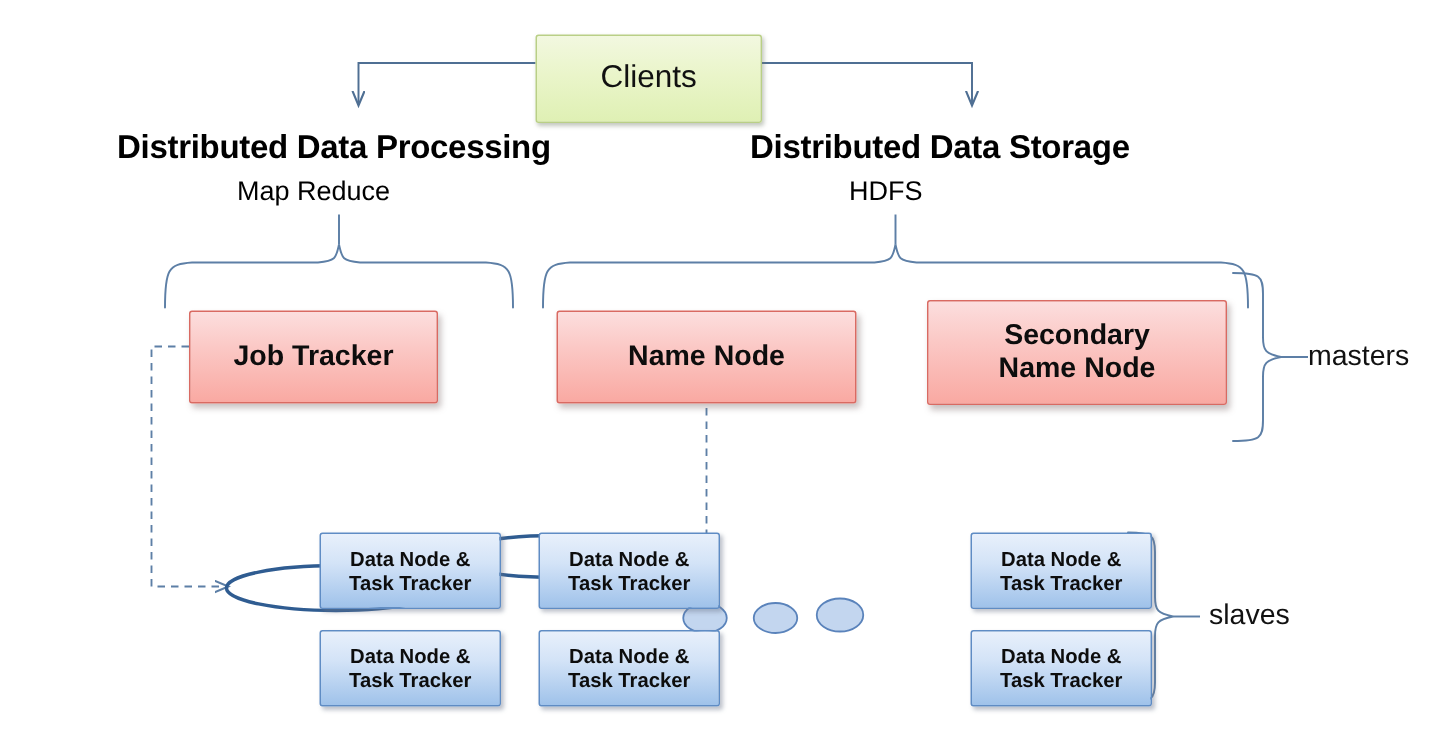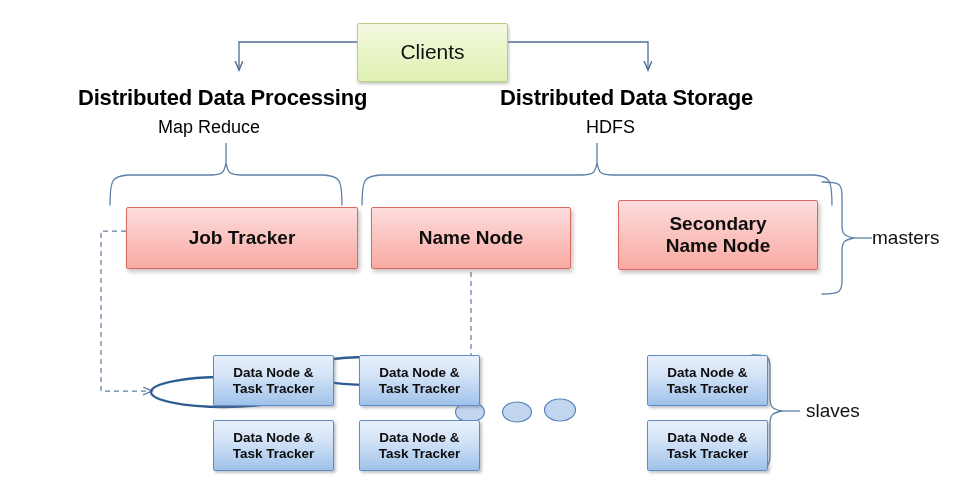--- a/index.html
+++ b/index.html
@@ -181,23 +181,23 @@
   </svg>
 
   <div class="box clients-box" style="left:357px; top:7px; width:151px; height:59px;margin-top:16px;">
     <span>Clients</span>
   </div>
 
   <div class="label section-title" style="left:78px; top:85px;text-align:center;">Distributed Data Processing</div>
   <div class="label section-title" style="left:500px; top:85px;">Distributed Data Storage</div>
 
   <div class="label section-sub" style="left:158px; top:117px;">Map Reduce</div>
-  <div class="label section-sub" style="left:586px; top:117px;">HDFS</div>
-
-  <div class="box master-box" style="left:126px; top:207px; width:232px; height:62px;">
+  <div class="label section-sub" style="left:566px; top:117px;">HDFS</div>
+
+  <div class="box master-box" style="left:126px; top:207px; width:166px; height:62px;">
     <span>Job Tracker</span>
   </div>
 
   <div class="box master-box" style="left:371px; top:207px; width:200px; height:62px;">
     <span>Name Node</span>
   </div>
 
   <div class="box master-box" style="left:618px; top:200px; width:200px; height:70px; flex-direction:column;">
     <span>Secondary</span>
     <span>Name Node</span>

